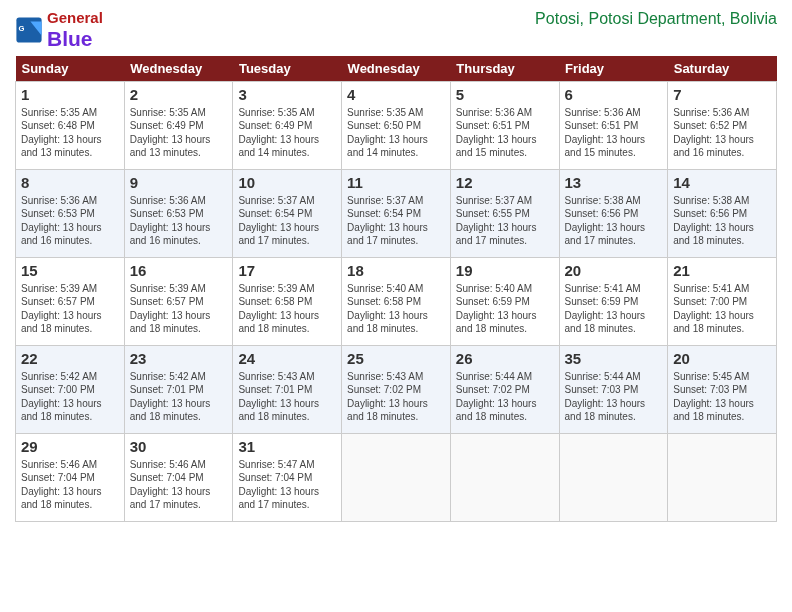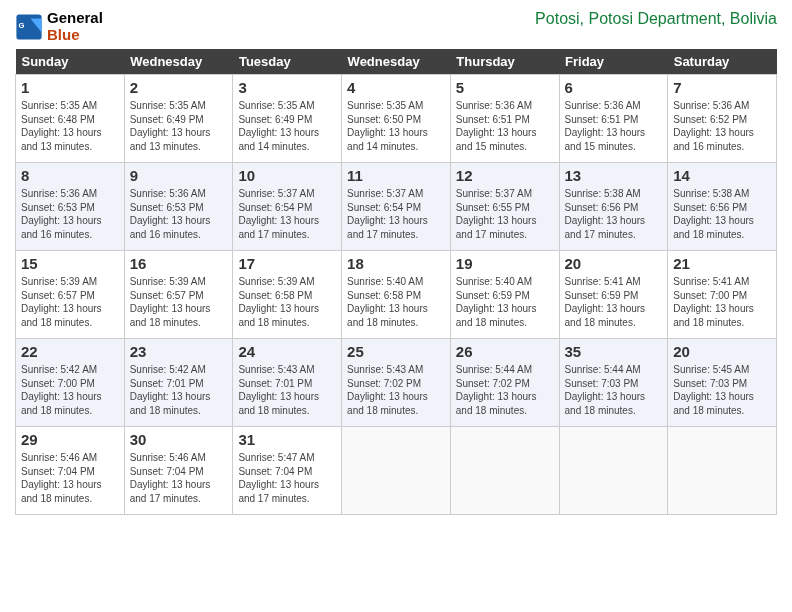--- a/index.html
+++ b/index.html
@@ -41,21 +41,21 @@
     .location-title {
       font-size: 16px;
       color: #15803d;
     }
     table {
       width: 100%;
       border-collapse: collapse;
       table-layout: fixed;
     }
     th {
-      background-color: #404040;
+      background-color: #7f1d1d;
       color: white;
       text-align: left;
       padding: 5px 6px;
       font-size: 13px;
       font-weight: bold;
     }
     td {
       border: 1px solid #ccc;
       vertical-align: top;
       padding: 3px 5px;
@@ -91,22 +91,22 @@
 
 <div class="page">
   <div class="header-area">
     <div class="logo">
       <svg class="logo-icon" viewBox="0 0 40 40">
         <rect x="2" y="2" width="36" height="36" rx="4" fill="#1a5fa8"></rect>
         <polygon points="22,8 38,8 38,28 22,8" fill="#4da6ff"></polygon>
         <text x="5" y="22" font-size="11" font-weight="bold" fill="white" font-family="Arial">G</text>
       </svg>
       <div>
-        <div style="font-size:15px;font-weight:bold;color:#000000;line-height:1.1;">General</div>
-        <div style="font-size:15px;font-weight:bold;color:#c2410c;line-height:1.1;">Blue</div>
+        <div style="font-size:15px;font-weight:bold;color:#b91c1c;line-height:1.1;">General</div>
+        <div style="font-size:21px;font-weight:bold;color:#6d28d9;line-height:1.1;">Blue</div>
       </div>
     </div>
     <div class="title-area">
       <div class="location-title">Potosi, Potosi Department, Bolivia</div>
     </div>
   </div>
 
   <table>
     <thead>
       <tr>

